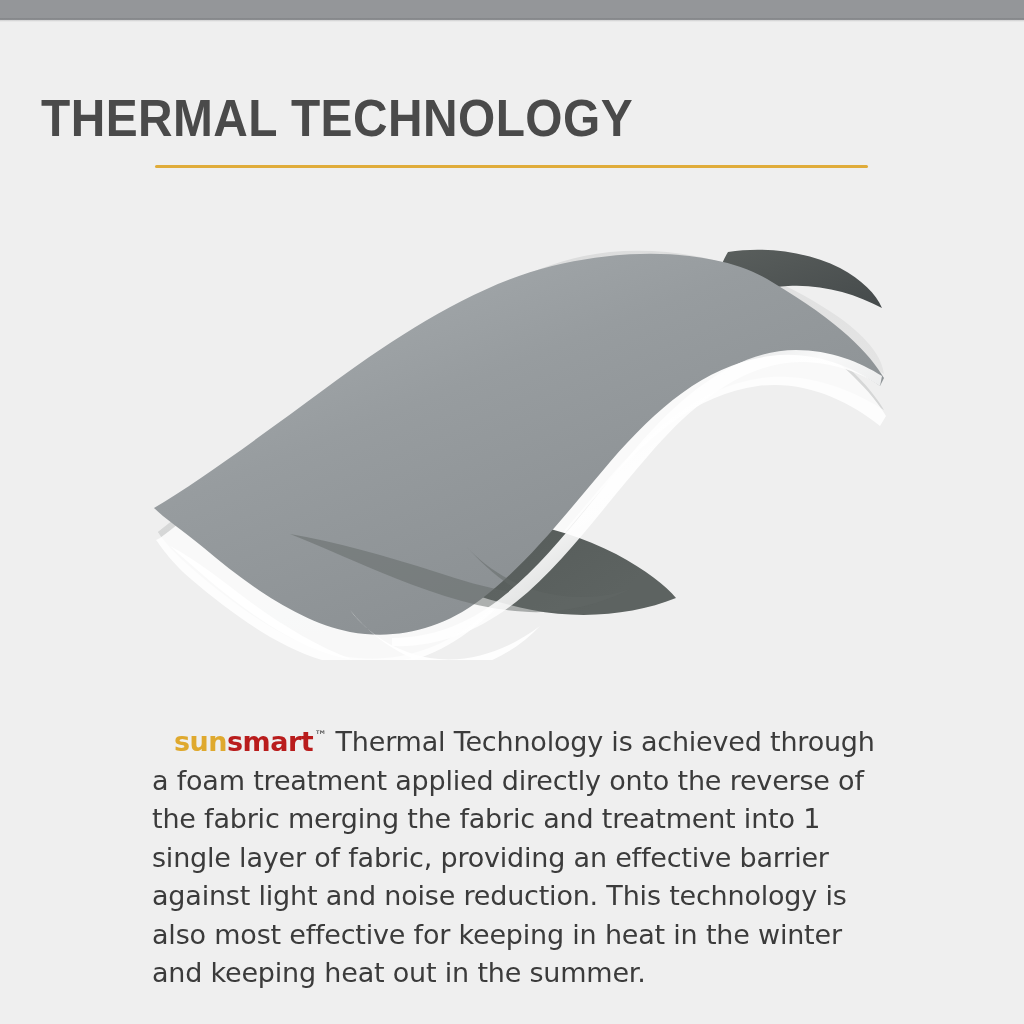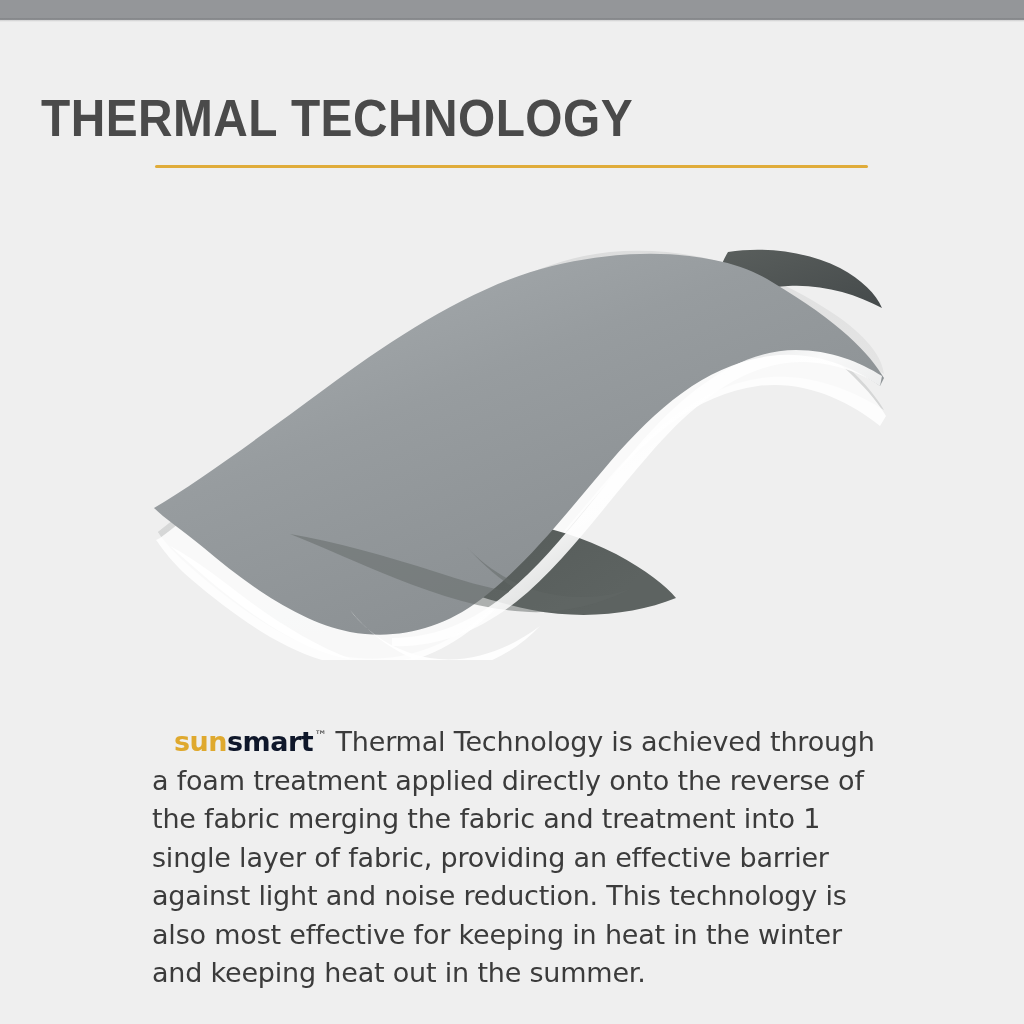--- a/index.html
+++ b/index.html
@@ -100,21 +100,21 @@
     font-weight: normal;
     white-space: nowrap;
   }
   .brand-sun {
     color: #dfa92e;
     font-weight: bold;
     letter-spacing: -0.5px;
     margin-left: 22px;
   }
   .brand-smart {
-    color: #0f172a;
+    color: #b91c1c;
     font-weight: bold;
     letter-spacing: -0.5px;
   }
   .brand-tm {
     font-size: 13px;
     vertical-align: 11px;
     color: #3b3b3b;
     letter-spacing: 0;
     margin-left: 1px;
   }

